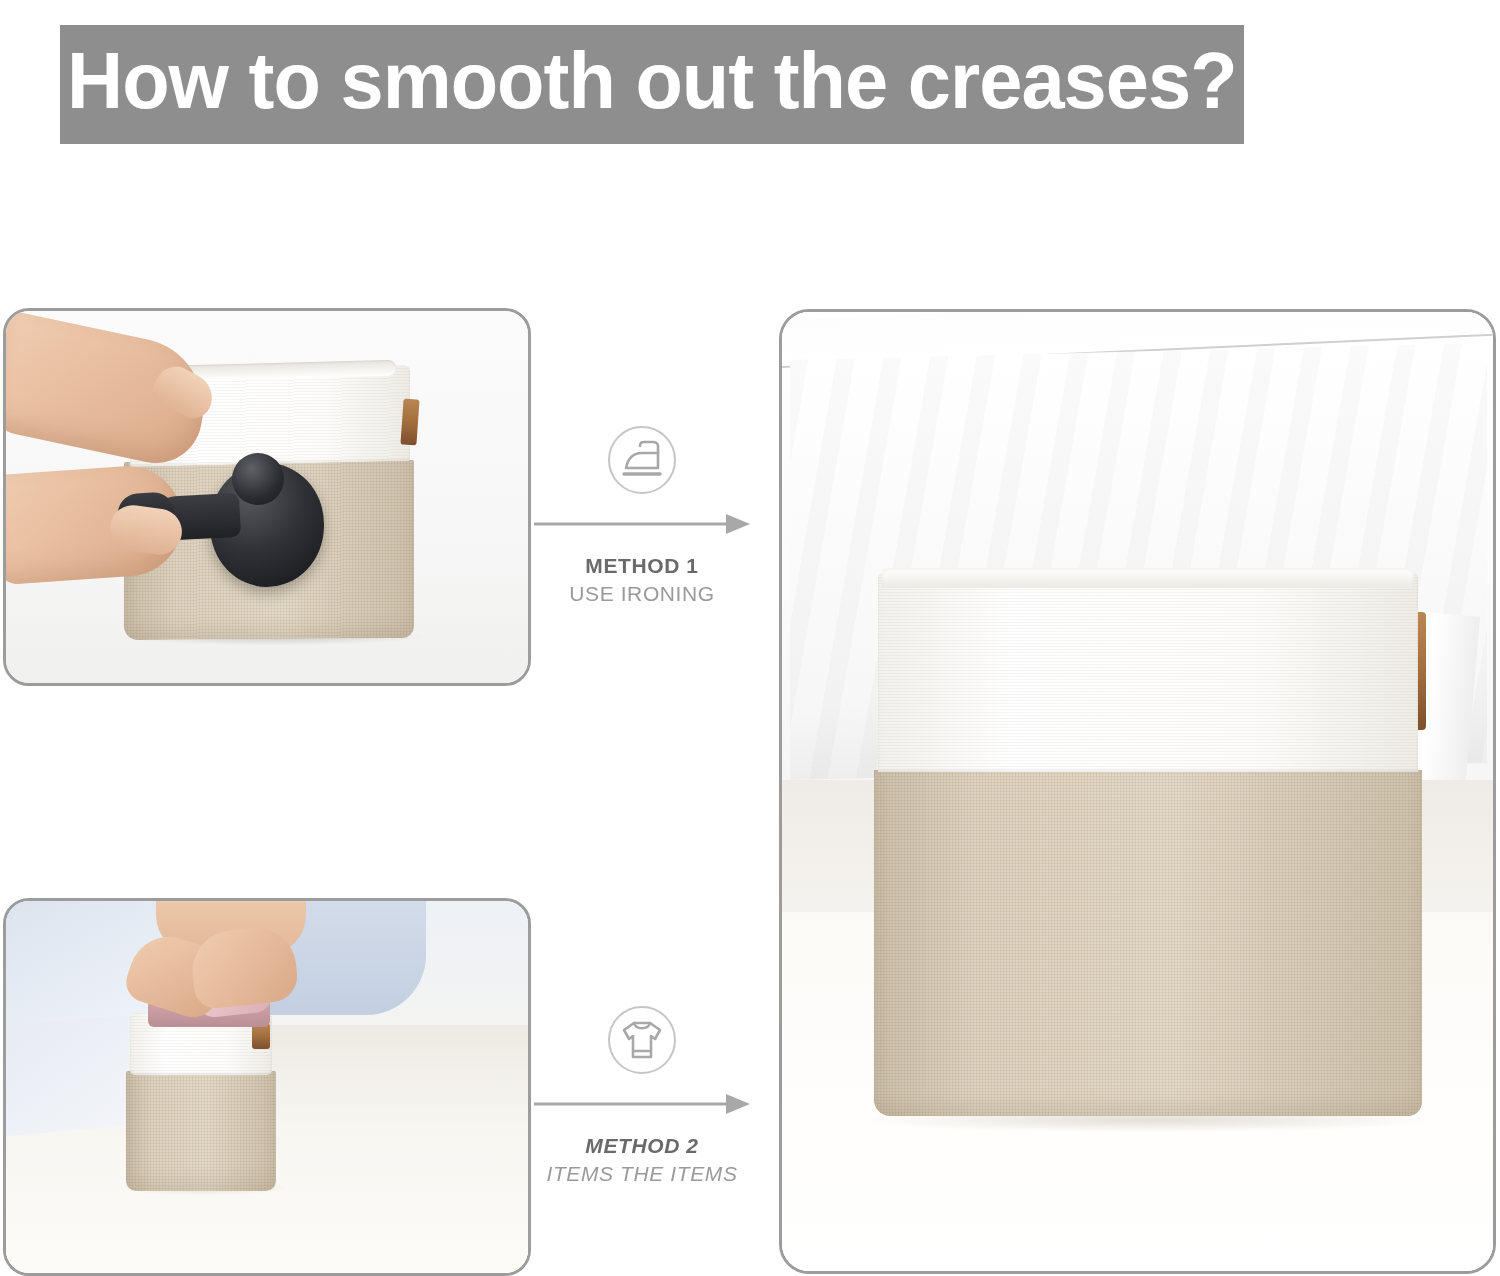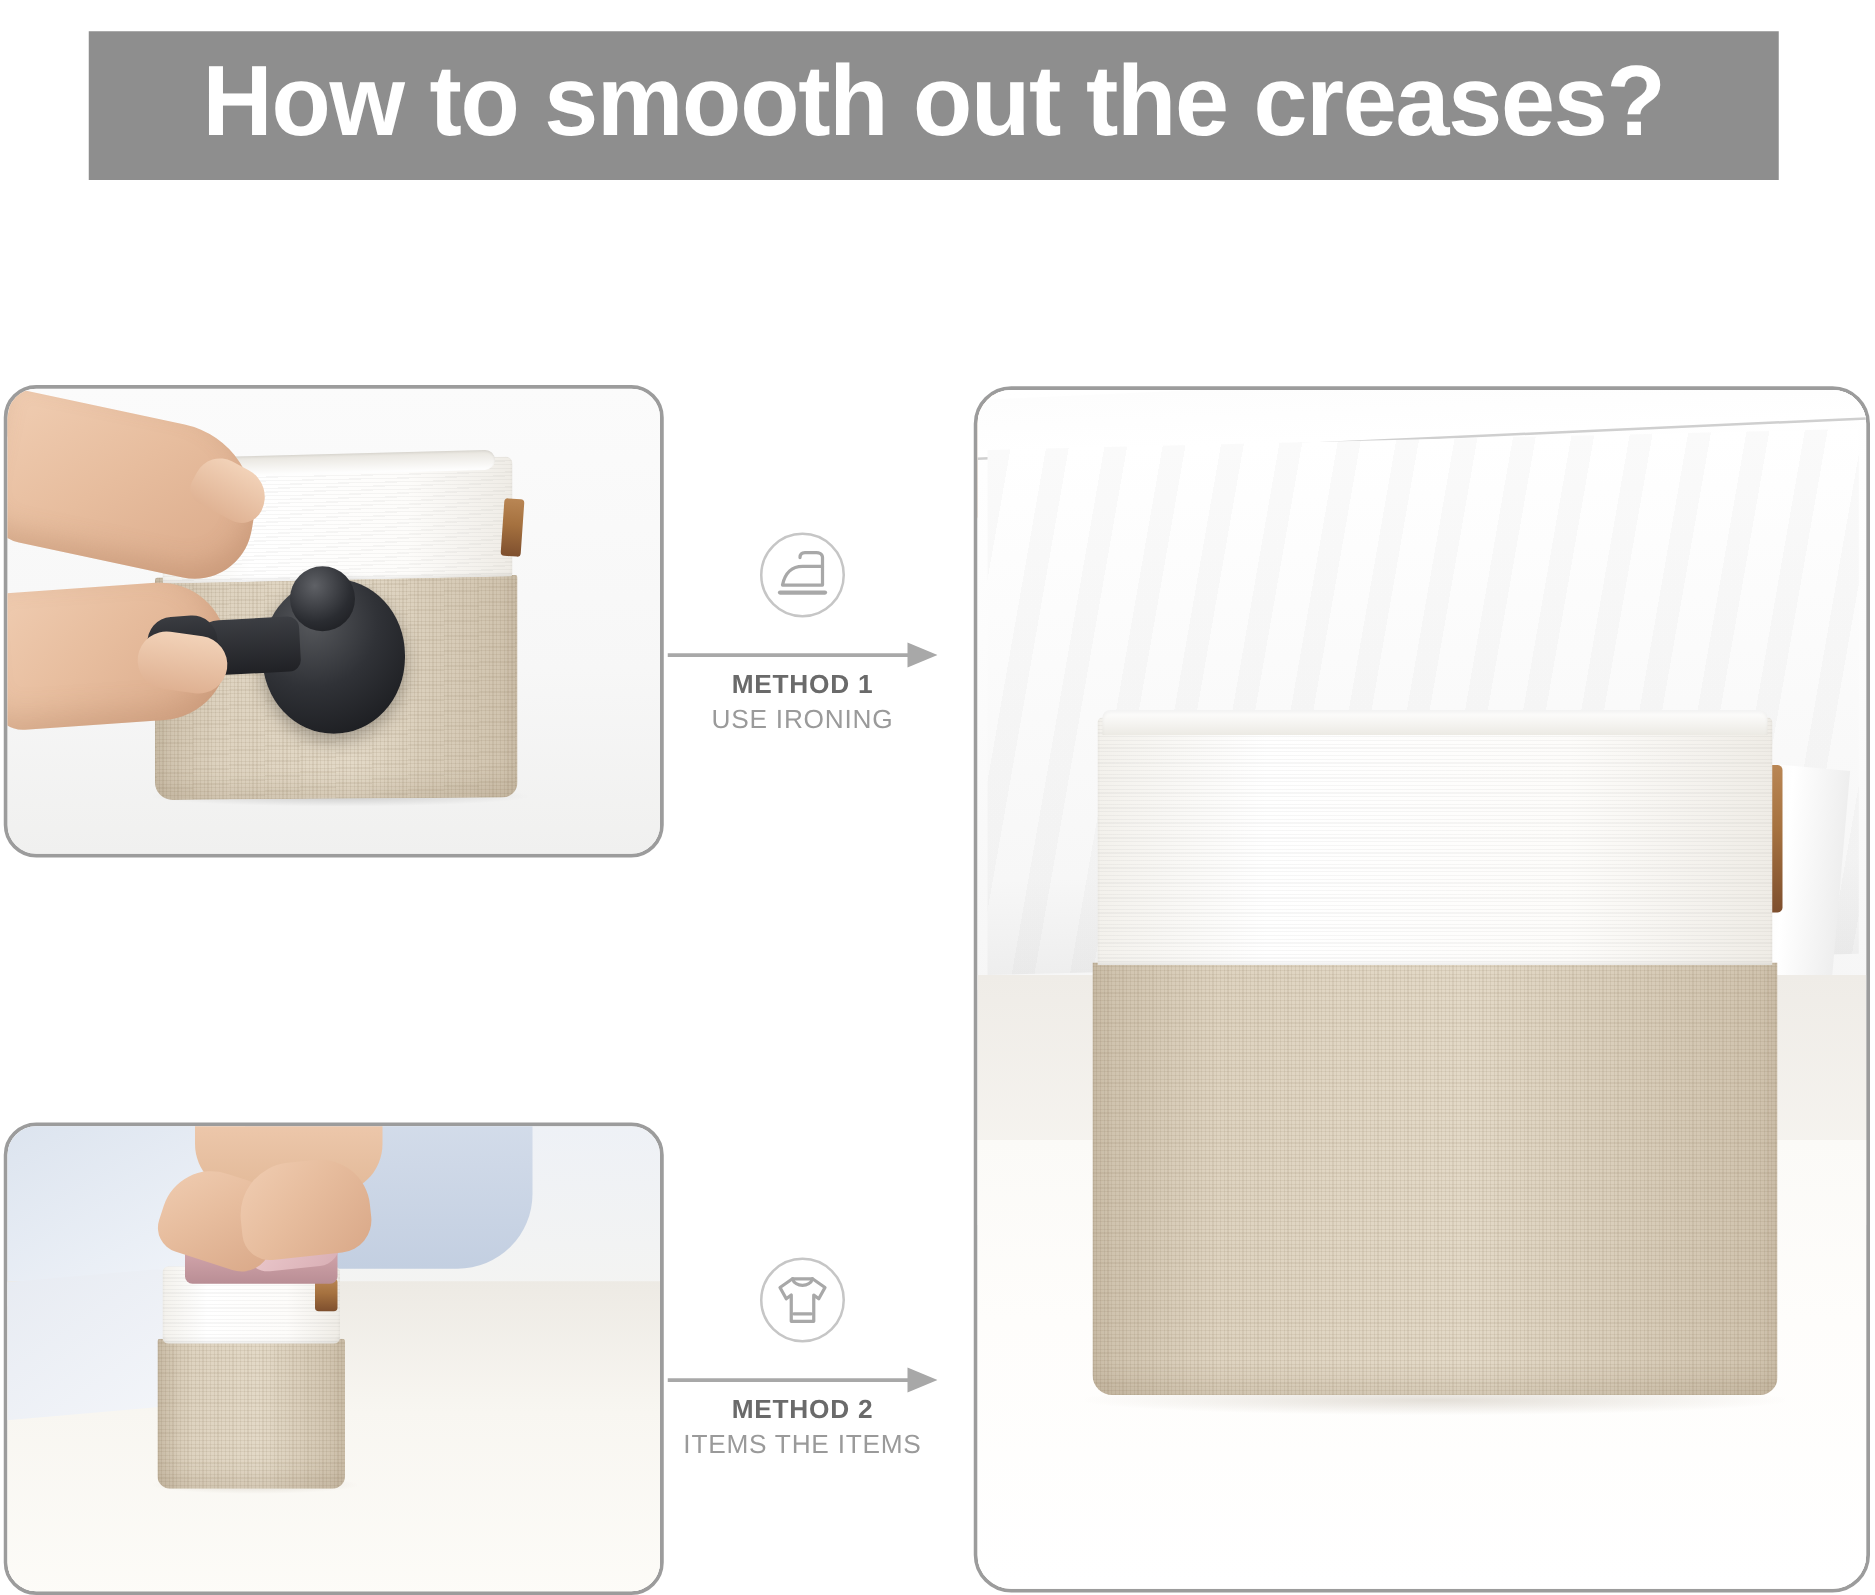--- a/index.html
+++ b/index.html
@@ -11,23 +11,23 @@
     width: 1500px;
     height: 1276px;
     position: relative;
     overflow: hidden;
     font-family: "Liberation Sans", sans-serif;
   }
 
   
   #header-banner {
     position: absolute;
-    left: 71px;
+    left: 60px;
     top: 25px;
-    width: 1352px;
+    width: 1184px;
     height: 119px;
     background: #8e8e8e;
     display: flex;
     align-items: center;
     justify-content: center;
   }
   #header-title {
     color: #ffffff;
     font-size: 80px;
     font-weight: bold;
@@ -337,40 +337,40 @@
     background: radial-gradient(ellipse at center, rgba(120,100,70,0.20), rgba(0,0,0,0) 72%);
   }
 
   
   .method-block {
     position: absolute;
     width: 240px;
     text-align: center;
   }
   #method-1 { left: 522px; top: 424px; }
-  #method-2 { left: 522px; top: 1004px; }
+  #method-2 { left: 522px; top: 1004px; font-style: italic; }
 
   .method-icon {
     width: 72px;
     height: 72px;
     margin: 0 auto;
     display: block;
   }
   .method-arrow {
     position: relative;
     width: 216px;
     height: 24px;
     margin: 16px auto 0;
   }
   .method-label-1 {
     font-size: 21px;
     font-weight: bold;
     color: #6a6a6a;
     letter-spacing: 0.6px;
-    margin-top: 0;
+    margin-top: 18px;
   }
   .method-label-2 {
     font-size: 21px;
     color: #9a9a9a;
     letter-spacing: 0.6px;
     margin-top: 4px;
   }
 </style>
 </head>
 <body>

